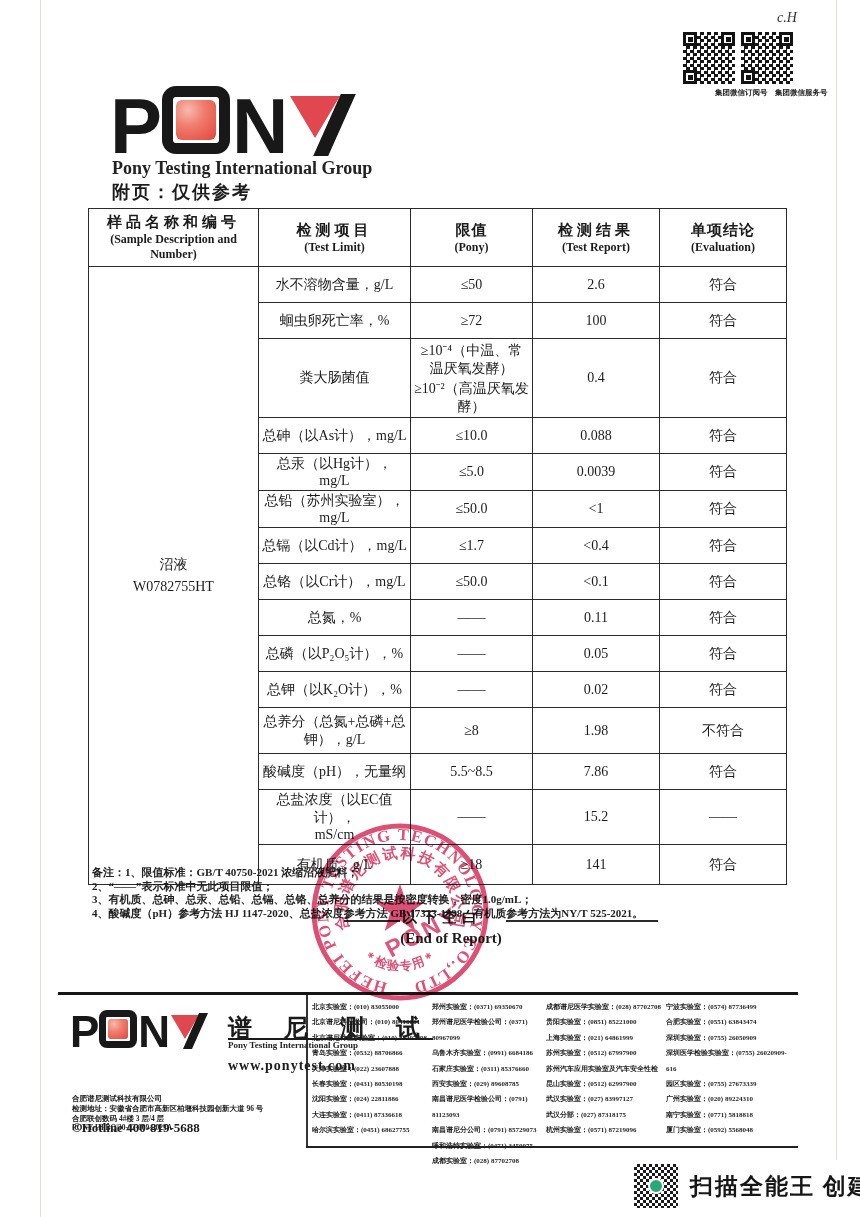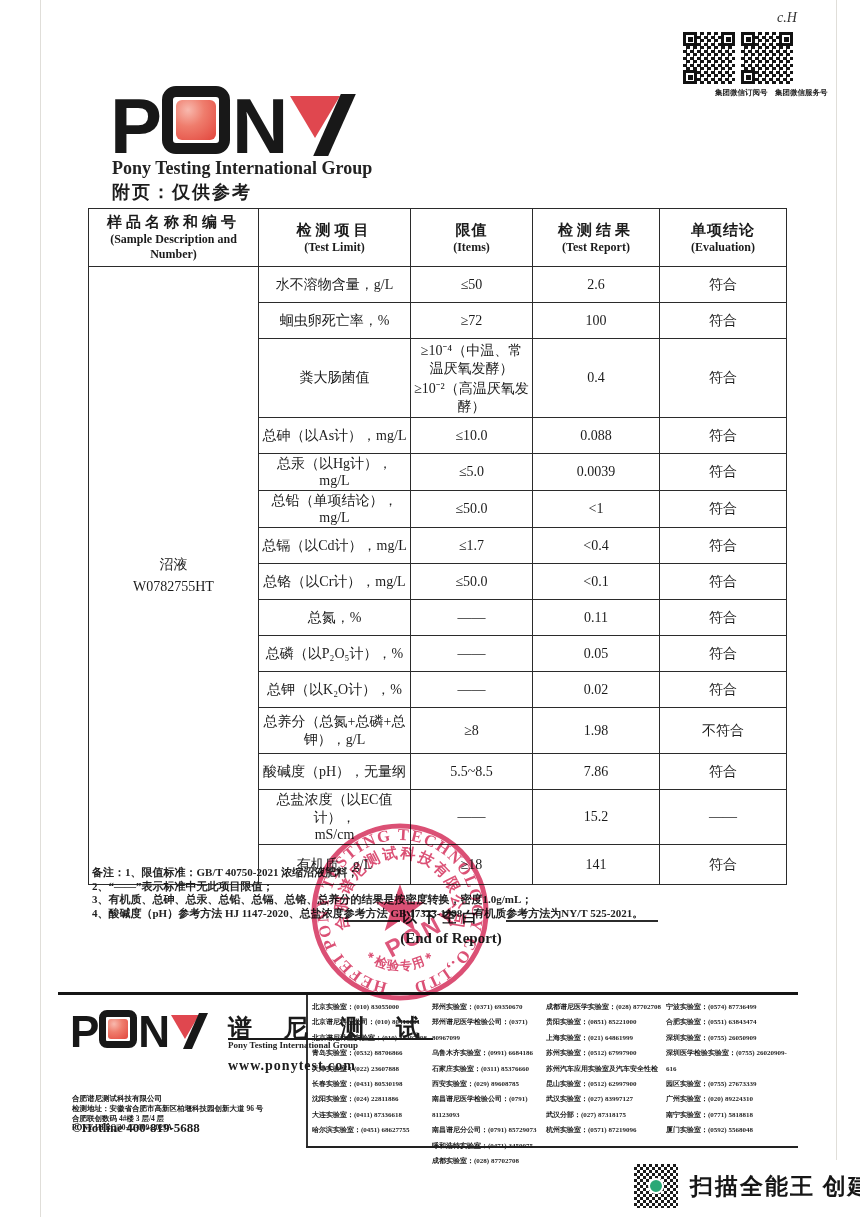--- a/index.html
+++ b/index.html
@@ -117,21 +117,21 @@
     <th>
           <span class="zh">样品名称和编号</span>
           <span class="en">(Sample Description and Number)</span>
         </th>
     <th>
           <span class="zh">检测项目</span>
           <span class="en">(Test Limit)</span>
         </th>
     <th>
           <span class="zh" style="letter-spacing:1px">限值</span>
-          <span class="en">(Items)</span>
+          <span class="en">(Pony)</span>
         </th>
     <th>
           <span class="zh">检测结果</span>
           <span class="en">(Test Report)</span>
         </th>
     <th>
           <span class="zh" style="letter-spacing:1px">单项结论</span>
           <span class="en">(Evaluation)</span>
         </th>
   </tr>
@@ -164,21 +164,21 @@
         <td>0.088</td>
         <td>符合</td>
       </tr>
   <tr class="r-s">
         <td class="item">总汞（以Hg计），mg/L</td>
         <td class="limit">≤5.0</td>
         <td>0.0039</td>
         <td>符合</td>
       </tr>
   <tr class="r-s">
-        <td class="item">总铅（单项结论），mg/L</td>
+        <td class="item">总铅（苏州实验室），mg/L</td>
         <td class="limit">≤50.0</td>
         <td>&lt;1</td>
         <td>符合</td>
       </tr>
   <tr class="r-s">
         <td class="item">总镉（以Cd计），mg/L</td>
         <td class="limit">≤1.7</td>
         <td>&lt;0.4</td>
         <td>符合</td>
       </tr>

